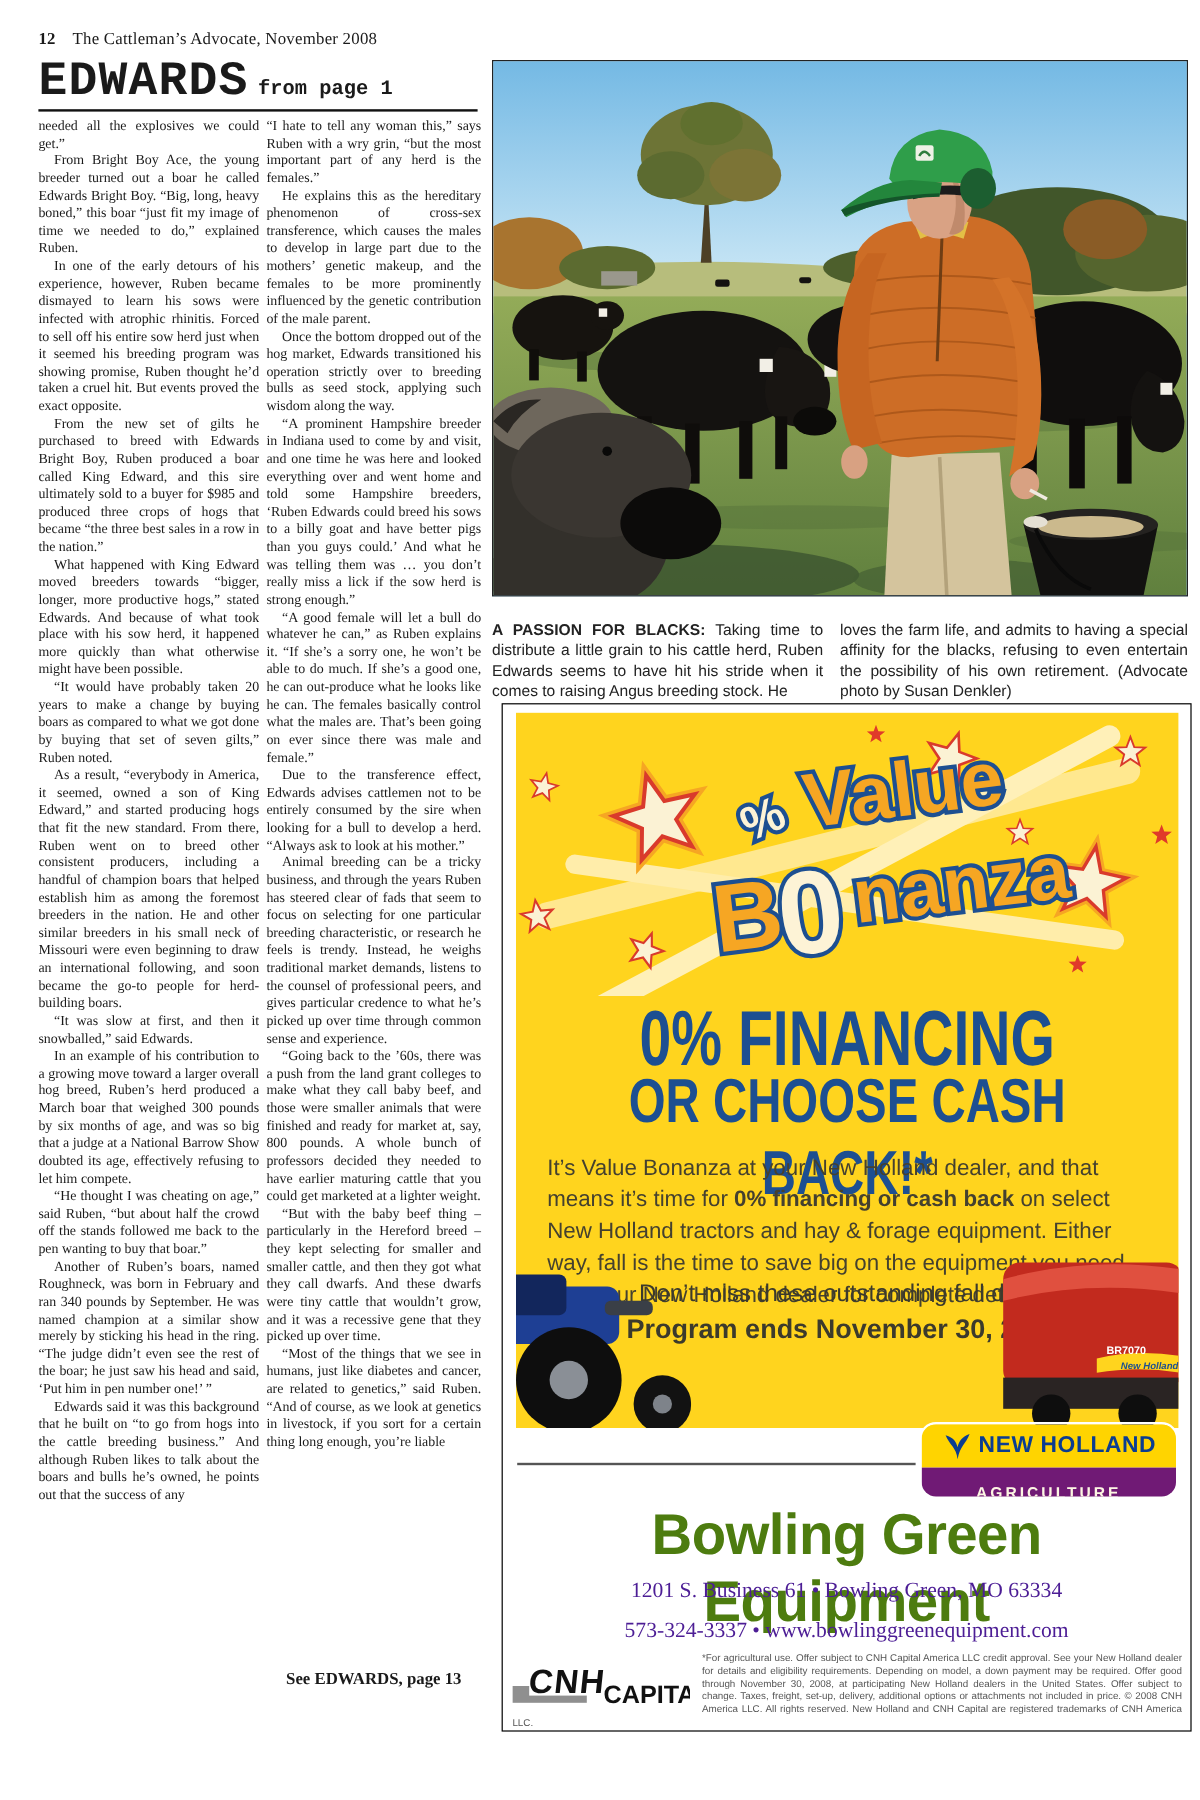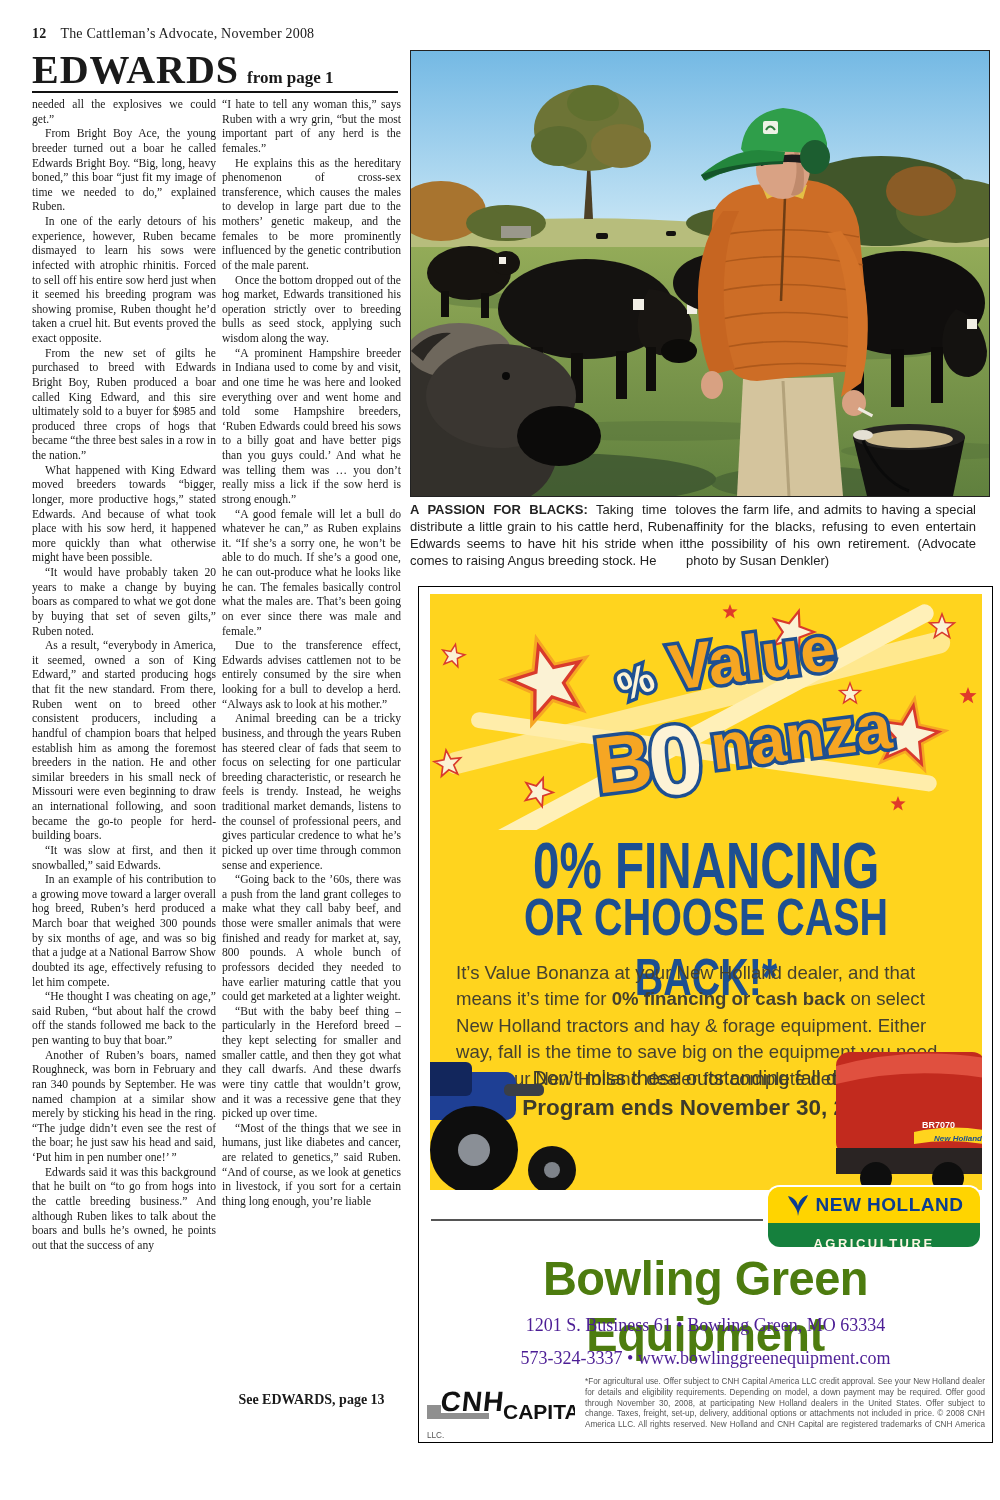--- a/index.html
+++ b/index.html
@@ -1,38 +1,38 @@
 <!DOCTYPE html>
 <html><head>
 <meta charset="utf-8">
 <style>
   html,body{margin:0;padding:0;background:#e8e8e8;}
   .page{position:relative;width:1000px;height:1500px;background:#ffffff;overflow:hidden;
         font-family:"Liberation Serif",serif;color:#1a1a1a;}
   
   .masthead{position:absolute;left:32px;top:26px;font-size:14px;letter-spacing:.2px;}
   .masthead b{margin-right:14px;}
-  .headline{position:absolute;left:32px;top:46px;white-space:nowrap;}
+  .headline{position:absolute;left:32px;top:46px;white-space:nowrap;font-family:Liberation Mono, monospace;}
   .headline .big{font-size:40px;font-weight:bold;letter-spacing:1px;}
   .headline .small{font-size:17px;font-weight:bold;margin-left:8px;}
   .headline-rule{position:absolute;left:32px;top:91px;width:366px;height:2px;background:#111;}
   
   .article-col{position:absolute;top:98px;height:1316px;overflow:hidden;
                font-size:11.6px;line-height:14.62px;text-align:justify;}
   .article-col p{margin:0;text-indent:13px;}
   .article-col p:first-child{text-indent:0;}
   #col1{left:32px;width:184px;}
   #col2{left:222px;width:179px;}
   .jumpline{position:absolute;left:222px;top:1392px;width:179px;text-align:center;
             font-weight:bold;font-size:14px;}
   
   .photo{position:absolute;left:410px;top:50px;width:580px;height:447px;
          border:1px solid #222;box-sizing:border-box;overflow:hidden;background:#9cc7e2;}
   .photo svg{display:block;}
-  .caption{position:absolute;left:410px;top:501px;width:580px;display:flex;
+  .caption{position:absolute;left:410px;top:516px;width:580px;display:flex;gap:14px;
            font-family:"Liberation Sans",sans-serif;font-size:13px;line-height:17px;
            color:#222;text-align:justify;}
   .caption .c1{width:276px;}
   .caption .c2{width:290px;}
   
   .ad-box{position:absolute;left:418px;top:586px;width:575px;height:857px;
           border:1px solid #000;box-sizing:border-box;background:#fff;
           font-family:"Liberation Sans",sans-serif;}
   .ad-yellow{position:absolute;left:11px;top:7px;width:552px;height:596px;
              background:#ffd41e;overflow:hidden;}
@@ -50,21 +50,21 @@
   .ad-deals{position:absolute;left:60px;top:470px;width:432px;text-align:center;
             color:#3c3a2c;font-size:20px;line-height:29px;}
   .ad-deals .bold{font-weight:bold;font-size:22.5px;}
   .tractor-svg{position:absolute;left:-4px;bottom:-4px;}
   .baler-svg{position:absolute;right:-4px;bottom:-4px;}
   .nh-rule{position:absolute;left:12px;top:632px;width:332px;height:2px;background:#555;}
   .nh-logo{position:absolute;left:349px;top:600px;width:212px;height:60px;border-radius:12px;
            overflow:hidden;box-shadow:0 0 0 2px #fff;}
   .nh-top{height:36px;background:#ffd400;display:flex;align-items:center;justify-content:center;gap:5px;}
   .nh-top .nh-name{color:#0b3d91;font-weight:bold;font-size:19px;letter-spacing:.5px;}
-  .nh-bottom{height:40px;background:#15803d;display:flex;align-items:center;justify-content:center;}
+  .nh-bottom{height:40px;background:#701a75;display:flex;align-items:center;justify-content:center;}
   .nh-bottom .nh-div{color:#fdf6e3;font-weight:bold;font-size:13px;letter-spacing:2.5px;}
   .dealer-name{position:absolute;left:0;top:664px;width:100%;text-align:center;
                color:#4d7c0f;font-weight:800;font-size:47px;letter-spacing:-.5px;}
   .dealer-name span{display:inline-block;transform:scaleY(1.02);}
   .dealer-lines{position:absolute;left:0;top:722px;width:100%;text-align:center;
                 font-family:"Liberation Serif",serif;font-size:18px;line-height:33px;color:#4c1d95;}
   .cnh-block{position:absolute;left:8px;top:790px;width:558px;color:#555;}
   .cnh-logo{float:left;width:148px;height:46px;margin:4px 10px 0 0;}
   .fineprint{font-size:8.2px;line-height:10.8px;text-align:justify;color:#555;}
 </style>

